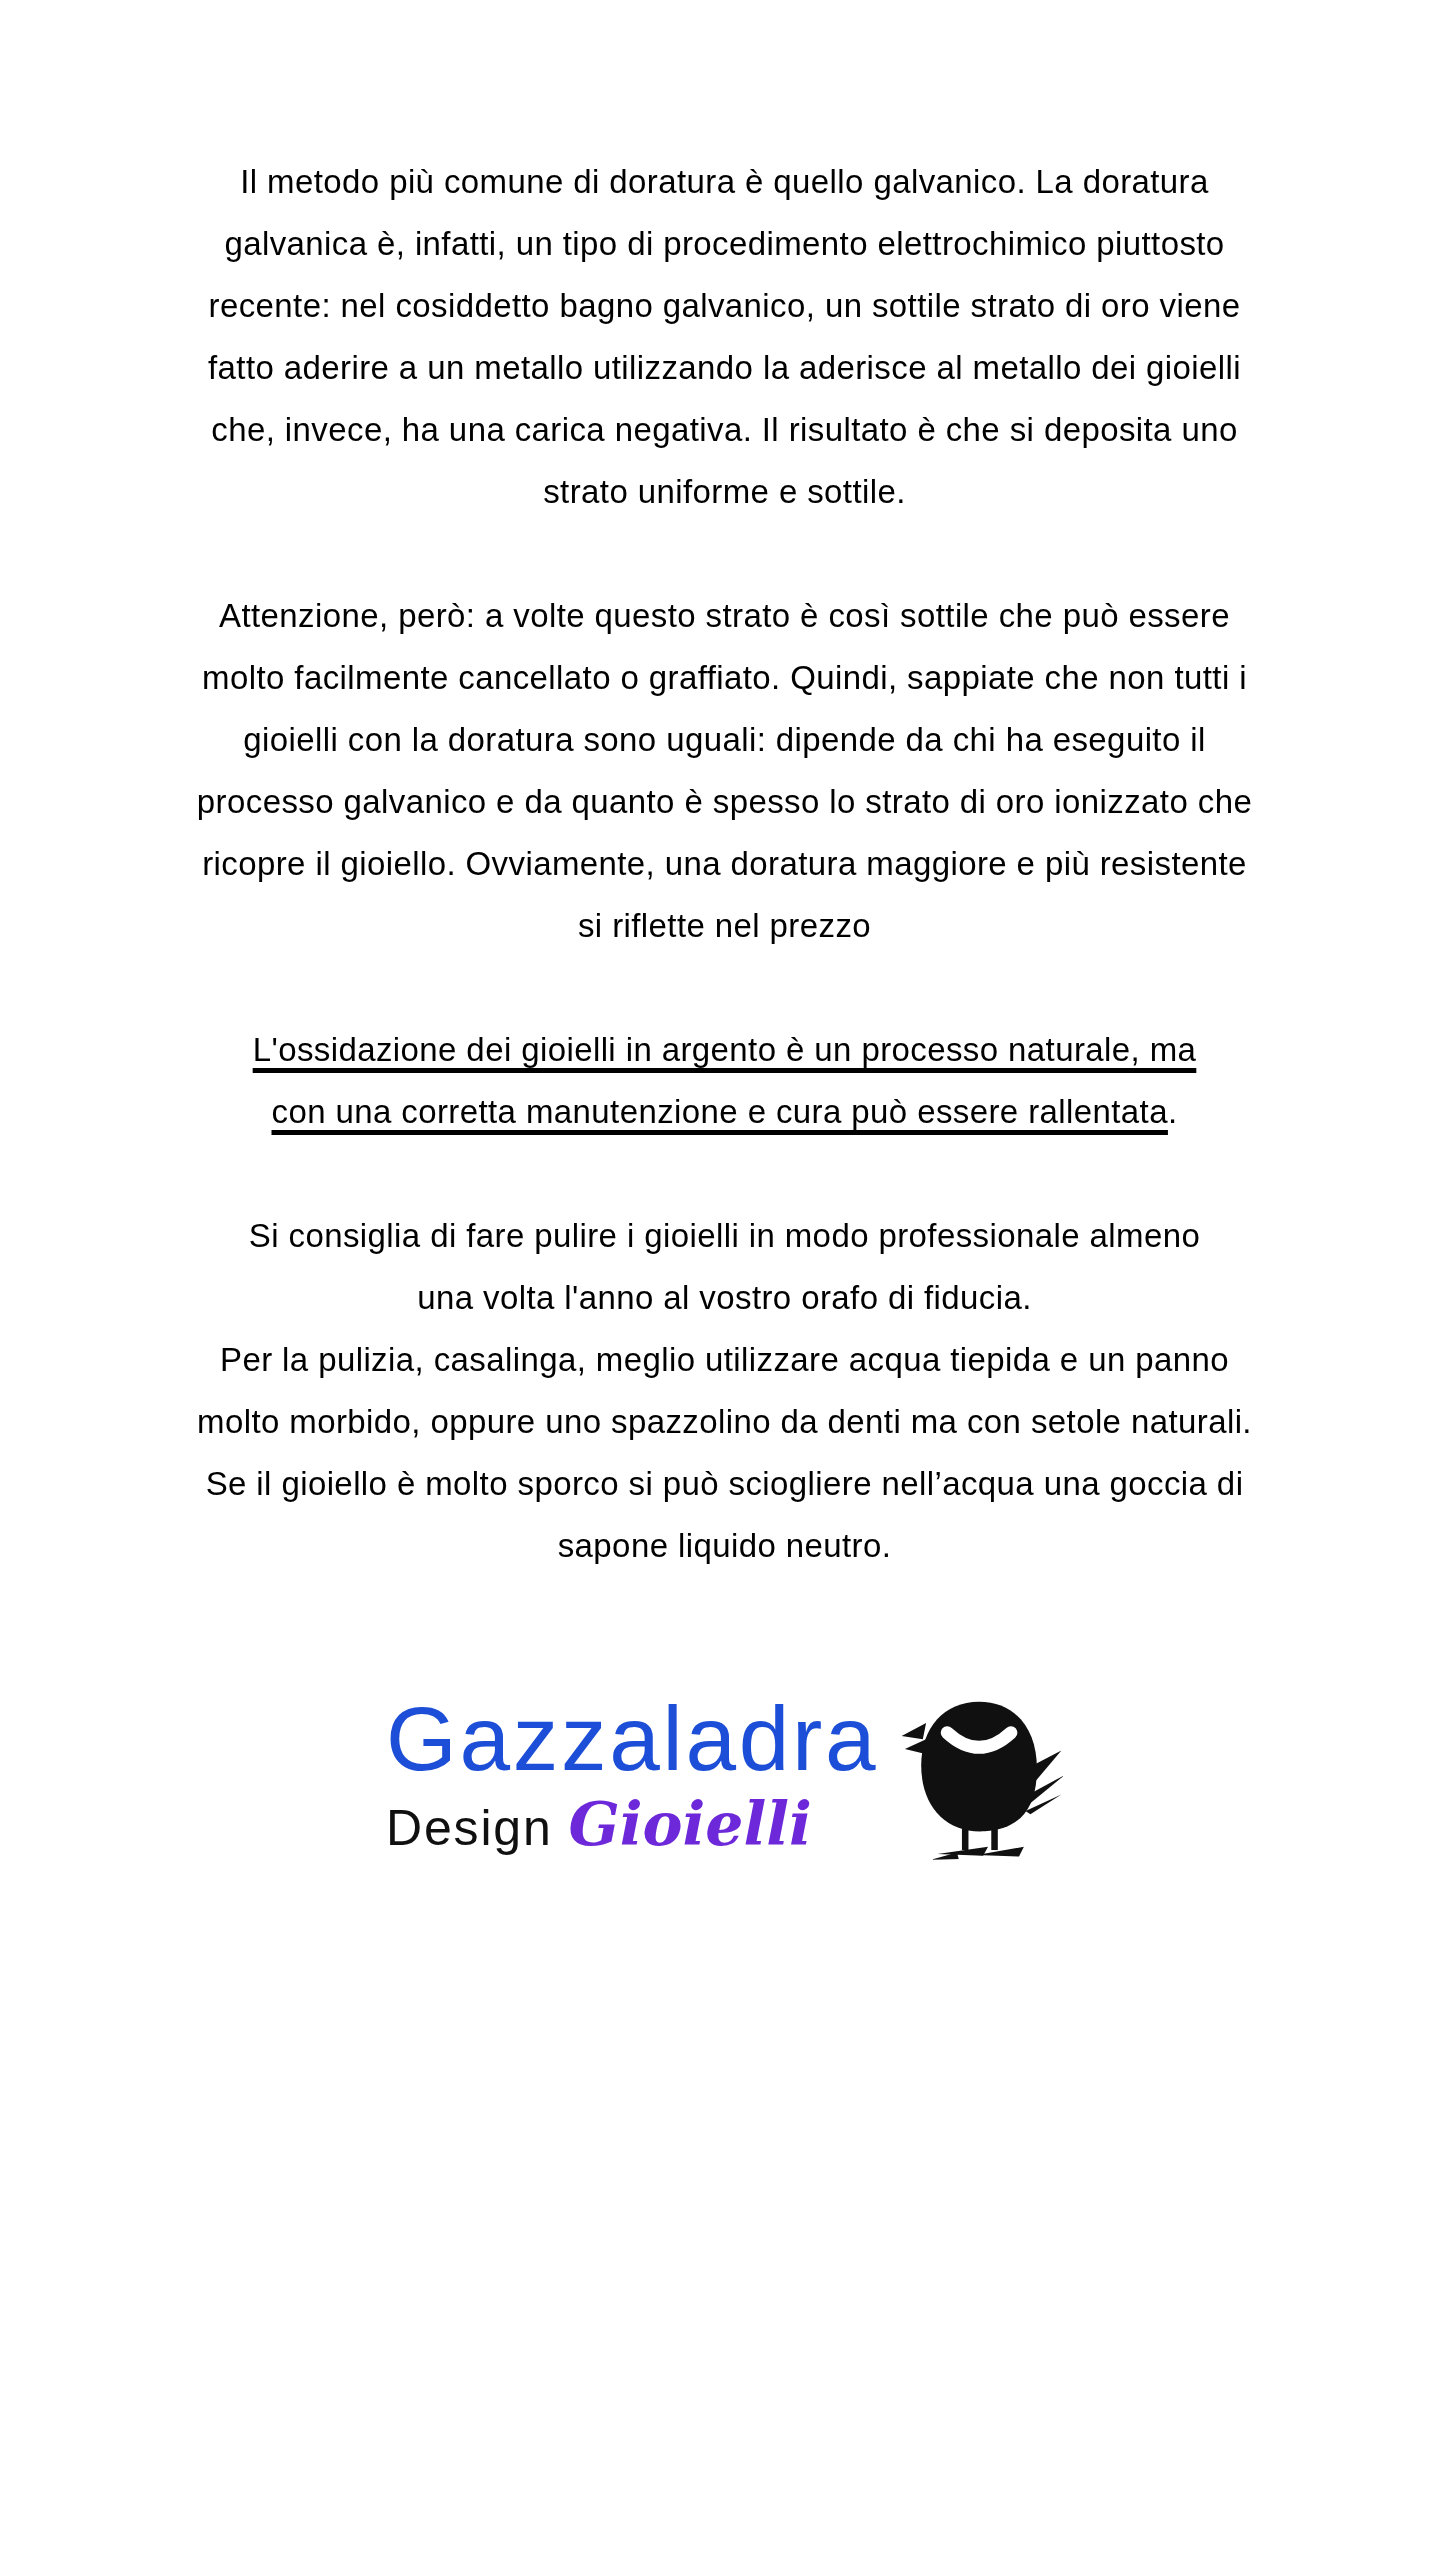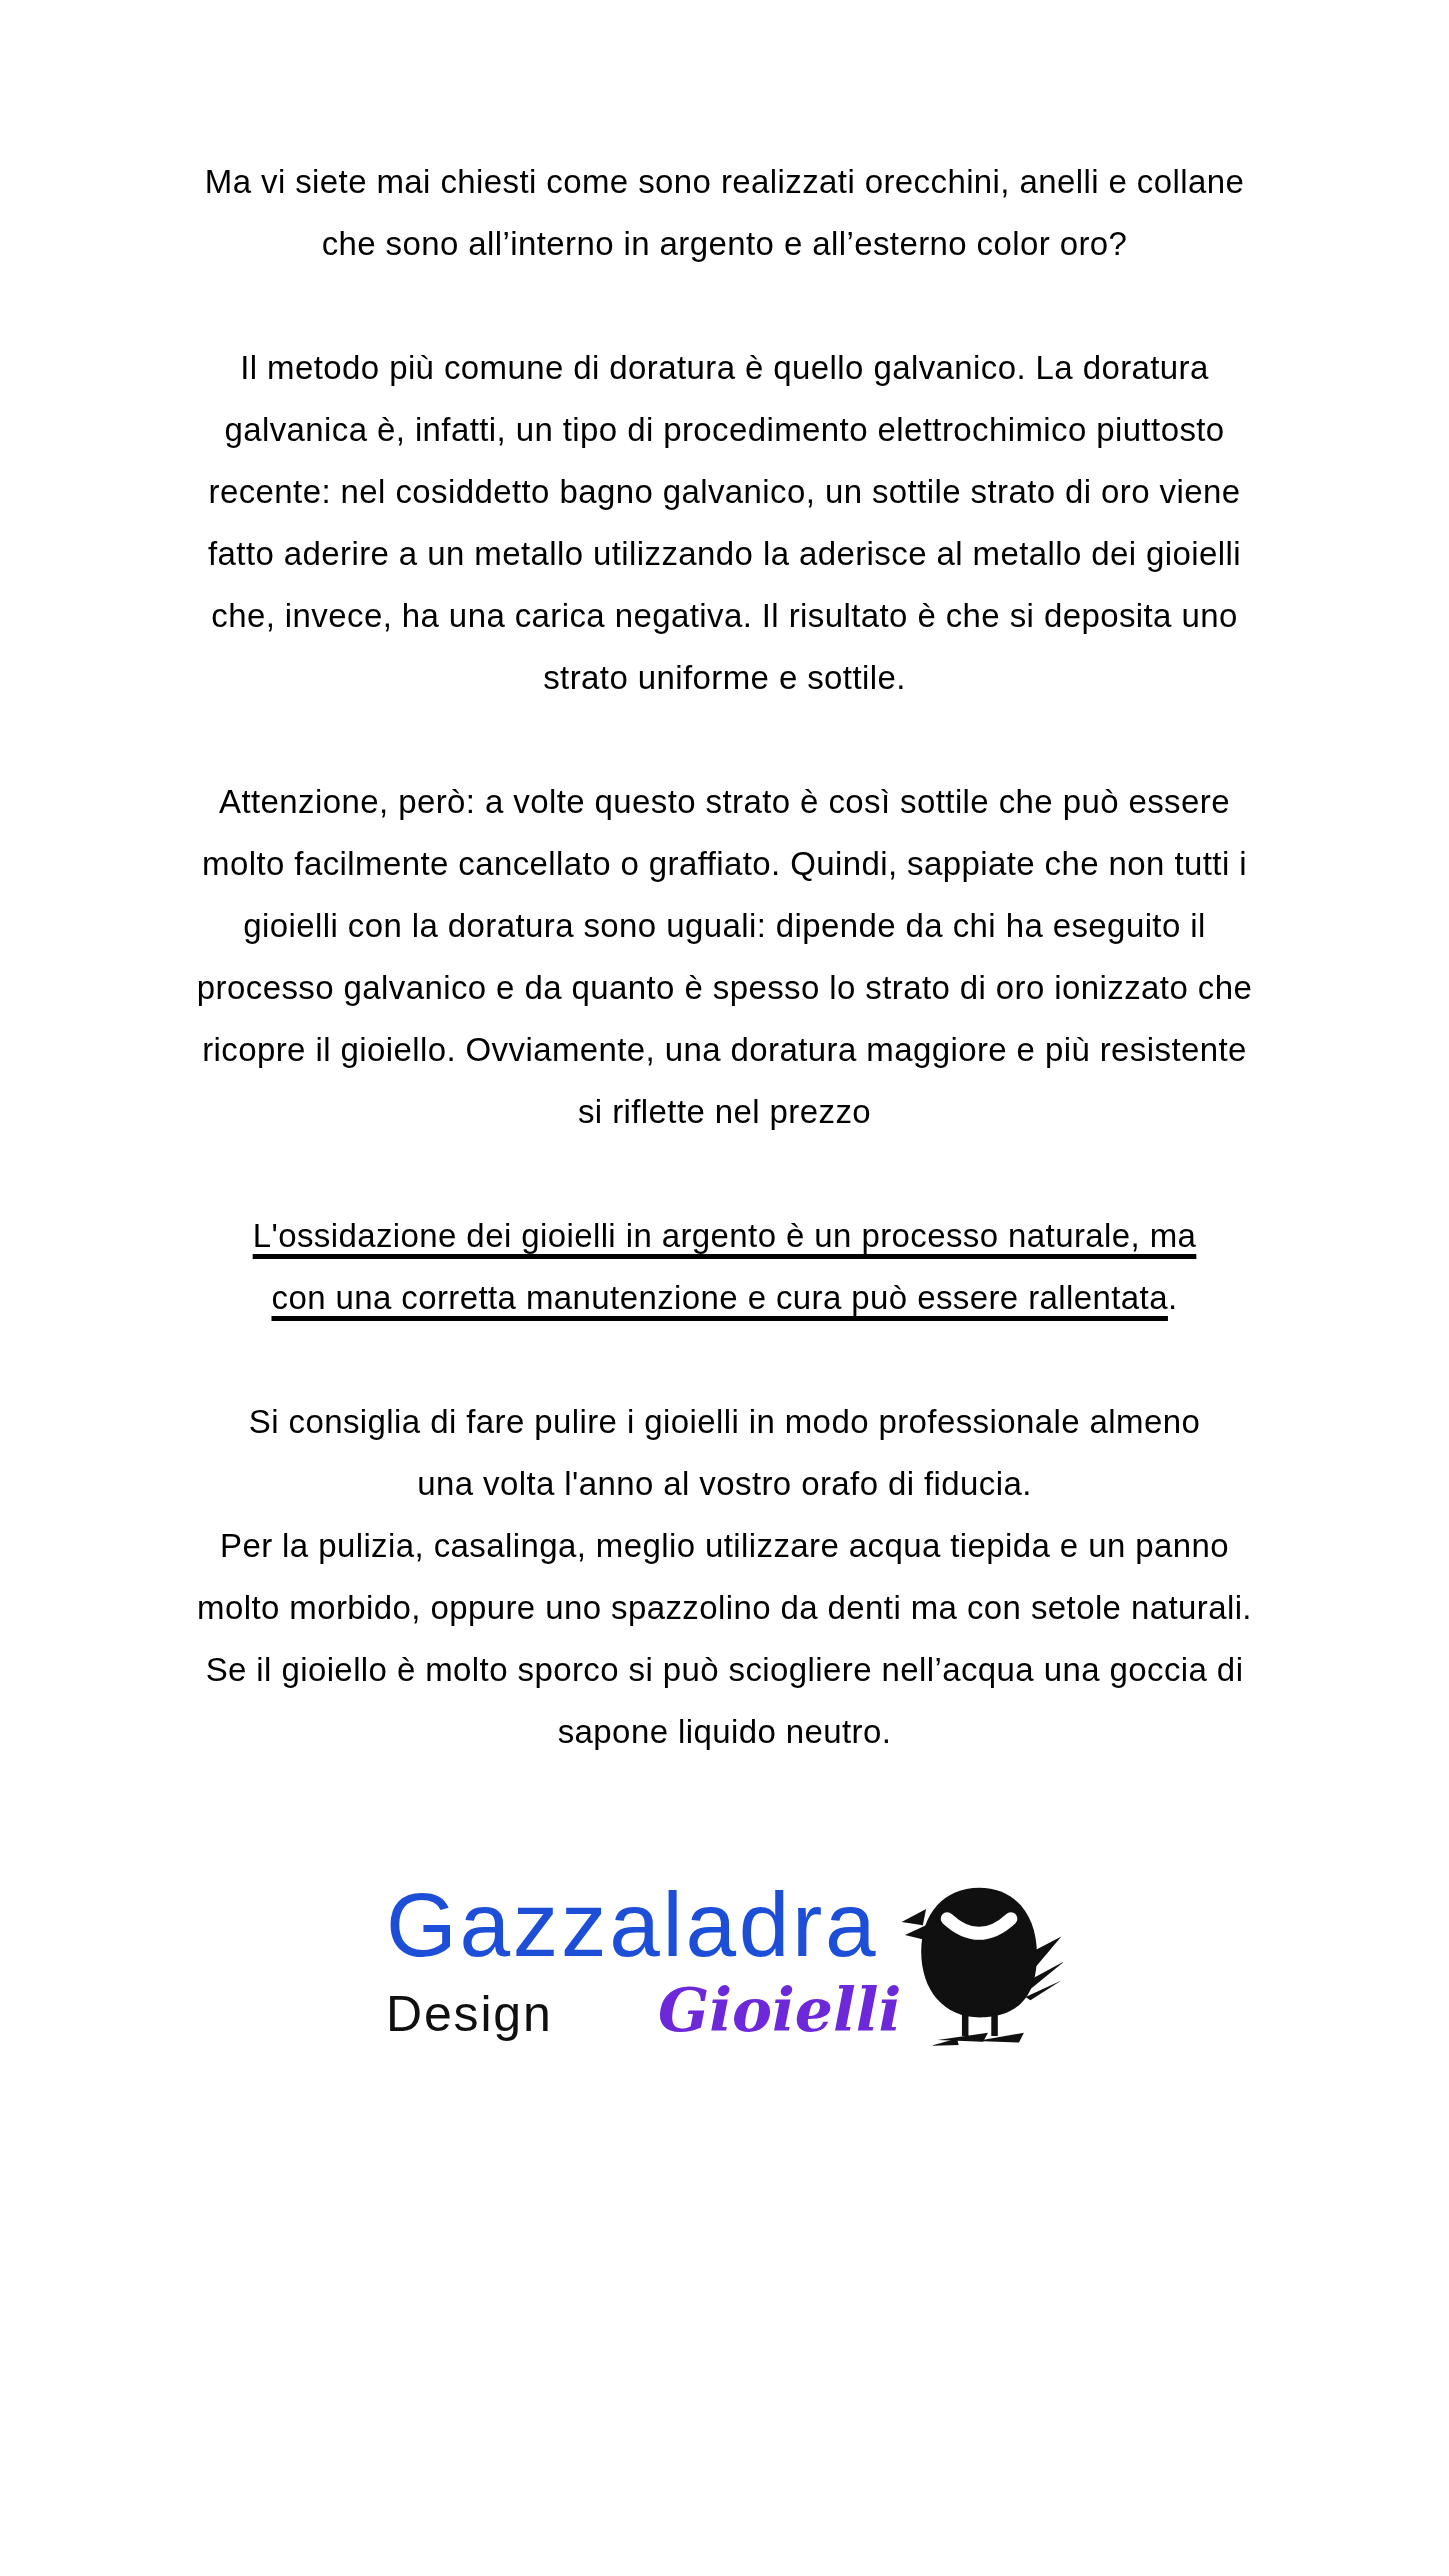--- a/index.html
+++ b/index.html
@@ -47,21 +47,21 @@
   .brand {
     font-size: 91px;
     line-height: 1;
     letter-spacing: 2.7px;
     font-weight: 400;
     color: #1d4ed8;
     white-space: nowrap;
   }
   .logo-sub {
     display: flex;
-    justify-content: space-between;
+    justify-content: flex-start;
     align-items: baseline;
     gap: 16px;
     margin-top: 5.4px;
     margin-right: -23px;
   }
   .design {
     font-size: 50px;
     letter-spacing: 1.8px;
     color: #101010;
   }
@@ -74,22 +74,20 @@
   }
   .bird { margin-top: -5.4px; flex: 0 0 auto; }
 </style>
 </head>
 <body>
 
 <div class="page">
   <div class="content">
 
 
-    <p class="para">Ma vi siete mai chiesti come sono realizzati orecchini, anelli e collane
-che sono all’interno in argento e all’esterno color oro?</p>
 
 
     <p class="para">Il metodo più comune di doratura è quello galvanico. La doratura
 galvanica è, infatti, un tipo di procedimento elettrochimico piuttosto
 recente: nel cosiddetto bagno galvanico, un sottile strato di oro viene
 fatto aderire a un metallo utilizzando la aderisce al metallo dei gioielli
 che, invece, ha una carica negativa. Il risultato è che si deposita uno
 strato uniforme e sottile.</p>
 
     <p class="para">Attenzione, però: a volte questo strato è così sottile che può essere

